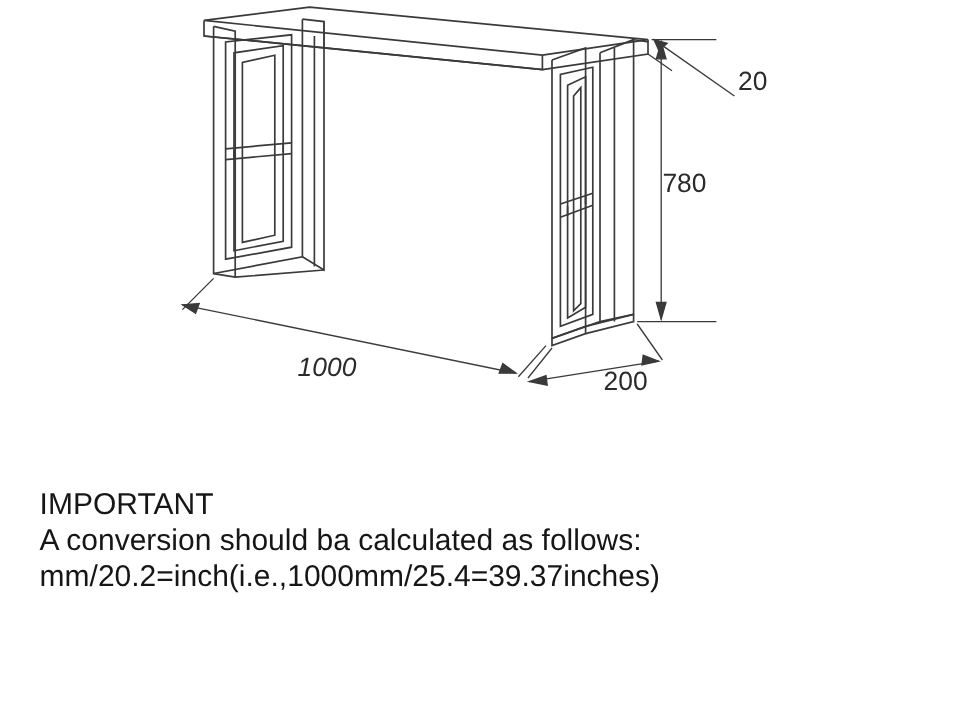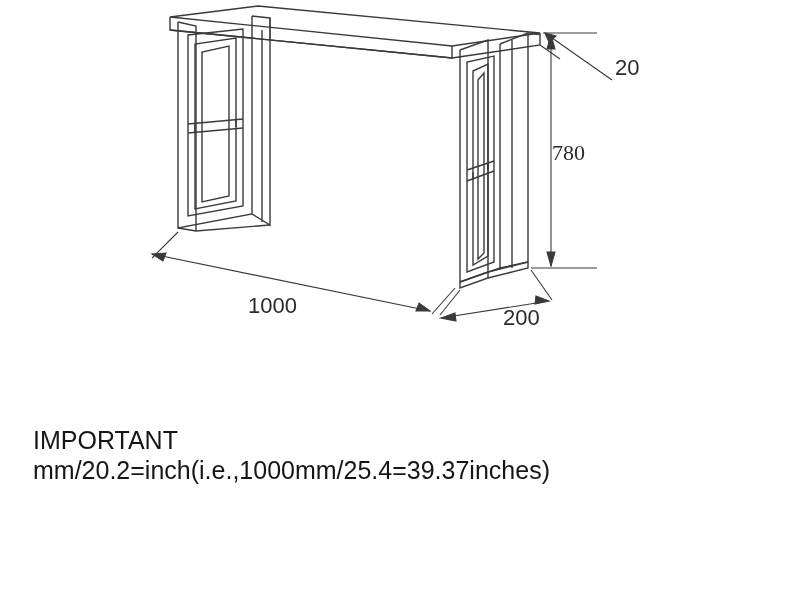--- a/index.html
+++ b/index.html
@@ -31,30 +31,29 @@
     display: block;
   }
   .dim-label {
     position: absolute;
     font-family: "Liberation Sans", sans-serif;
     font-size: 22px;
     color: #2b2b2b;
     white-space: nowrap;
   }
   #label-20 { left: 615px; top: 55px; }
-  #label-780 { left: 552px; top: 140px; font-family: Liberation Serif, serif; }
-  #label-1000 { left: 248px; top: 293px; }
+  #label-780 { left: 552px; top: 140px; }
+  #label-1000 { left: 248px; top: 293px; font-style: italic; }
   #label-300 { left: 503px; top: 305px; }
 
   #notes {
     position: absolute;
     left: 33px;
     top: 405px;
     width: 740px;
-    margin-top: 20px;
   }
   #notes .note-line {
     font-family: "Liberation Sans", sans-serif;
     font-size: 25px;
     line-height: 30px;
     color: #161616;
     letter-spacing: 0px;
     white-space: nowrap;
   }
 </style>
@@ -172,16 +171,17 @@
     </svg>
 
     <div class="dim-label" id="label-20">20</div>
     <div class="dim-label" id="label-780">780</div>
     <div class="dim-label" id="label-1000">1000</div>
     <div class="dim-label" id="label-300">200</div>
   </div>
 
   <div id="notes">
     <div class="note-line">IMPORTANT</div>
+    <div class="note-line">A conversion should ba calculated as follows:</div>
     <div class="note-line">mm/20.2=inch(i.e.,1000mm/25.4=39.37inches)</div>
   </div>
 
 </div>
 
 </body></html>

